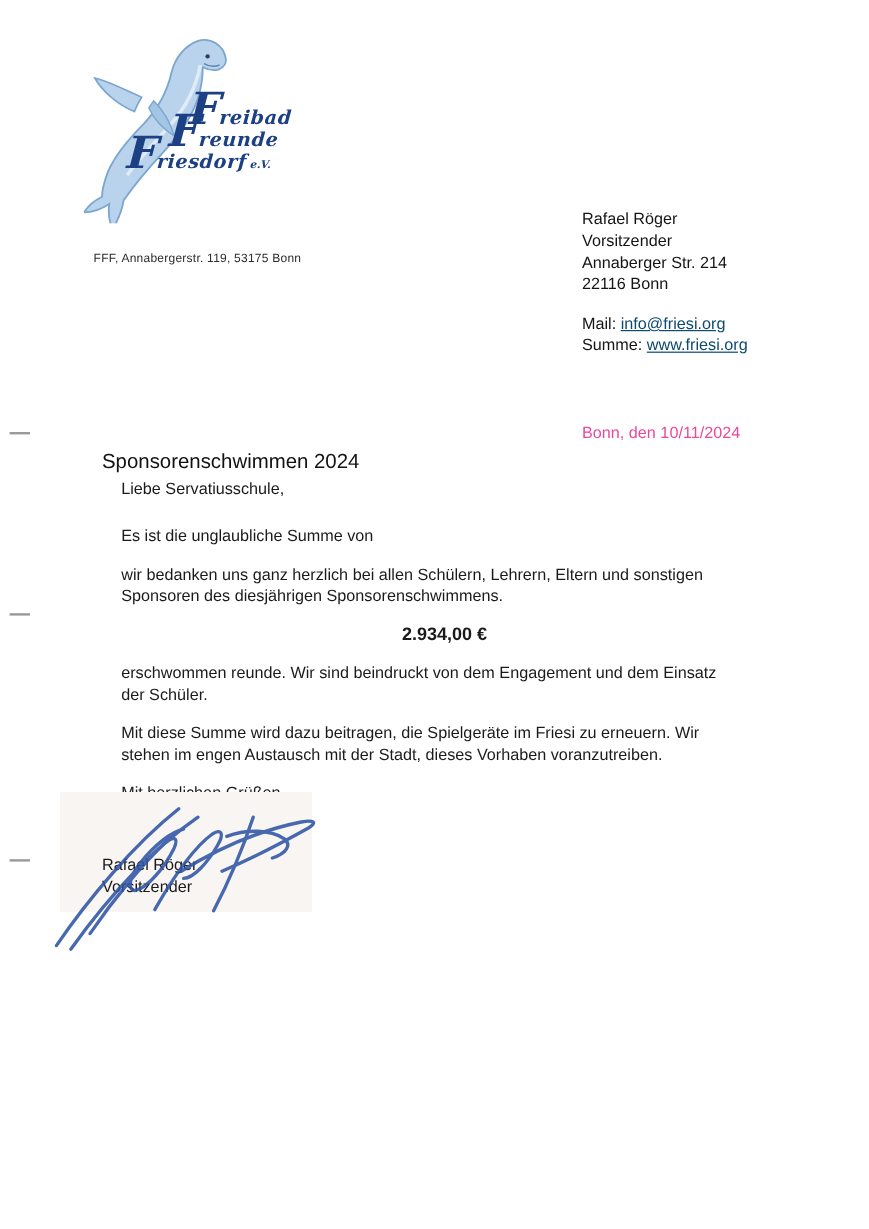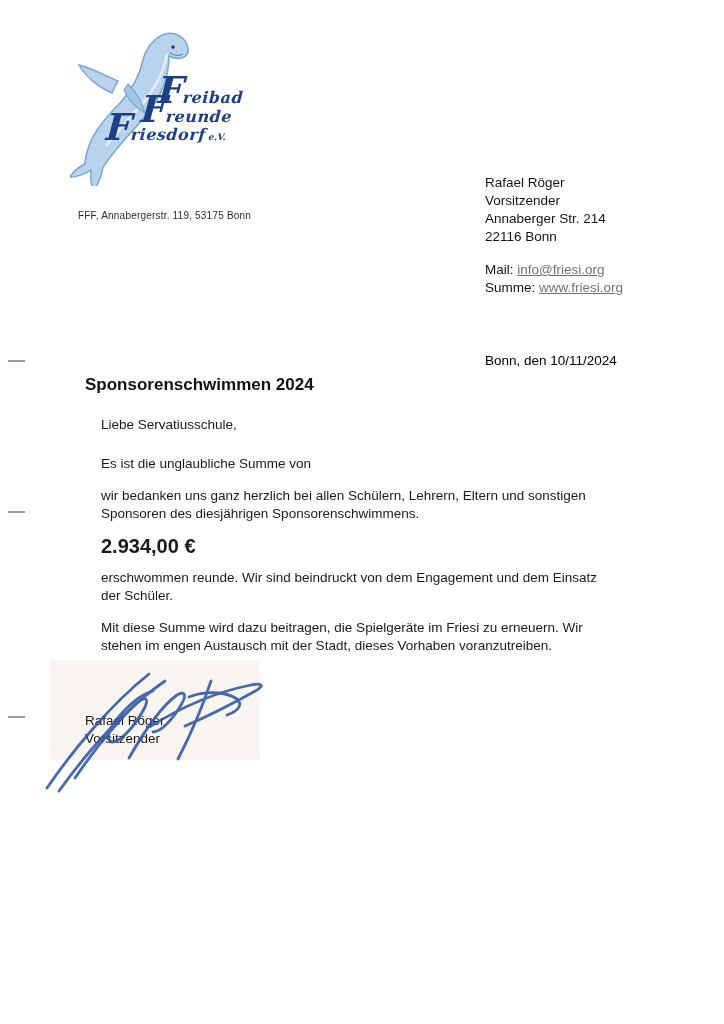--- a/index.html
+++ b/index.html
@@ -31,31 +31,31 @@
   .w2 { left:71px; top:65px; }
   .w3 { left:36px; top:83px; }
 
   
   .sender-line { position:absolute; left:78px; top:192px; font-size:10px; color:#2c2c2c; letter-spacing:0.2px;margin-top:18px; }
 
   
   .sender-block { position:absolute; left:485px; top:174px; font-size:13.5px; line-height:18px; color:#141414; }
   .sender-block .gap { height:15px; }
   .link-row { white-space:nowrap; }
-  a.doc-link { color:#737373; text-decoration:underline; cursor:pointer; }
+  a.doc-link { color:#0c4a6e; text-decoration:underline; cursor:pointer; }
 
   
-  .dateline { position:absolute; left:485px; top:353px; font-size:13.5px; color:#000000; }
+  .dateline { position:absolute; left:485px; top:353px; font-size:13.5px; color:#ec4899; }
 
   
   .letter-body { position:absolute; left:85px; top:375px; width:555px; font-size:13.5px; line-height:18px; color:#1a1a1a; }
-  .letter-title { font-size:17px; font-weight:700; line-height:20px; margin-bottom:21px; color:#111; }
+  .letter-title { font-size:17px; font-weight:400; line-height:20px; margin-bottom:4px; color:#111; }
   .letter-body p { margin:0 0 14px 16px; white-space:pre-line; }
   .salutation { margin-bottom:21px !important; }
-  .amount-line { text-align:left; font-weight:700; font-size:20px; }
+  .amount-line { text-align:center; font-weight:700; font-size:15px; }
 
   
   .sig-tint { position:absolute; left:50px; top:660px; width:210px; height:100px; background:#f8f5f2; }
   .signer-block { position:absolute; left:85px; top:712px; font-size:13.5px; line-height:18px; color:#1a1a1a; z-index:3; }
   .sig-svg { position:absolute; left:45px; top:656px; z-index:4; pointer-events:none; }
 
   
   .fold-mark { position:absolute; left:8px; width:17px; height:2px; background:#9a9a9a; }
   .fm1 { top:360px; } .fm2 { top:511px; } .fm3 { top:716px; }
 </style>

